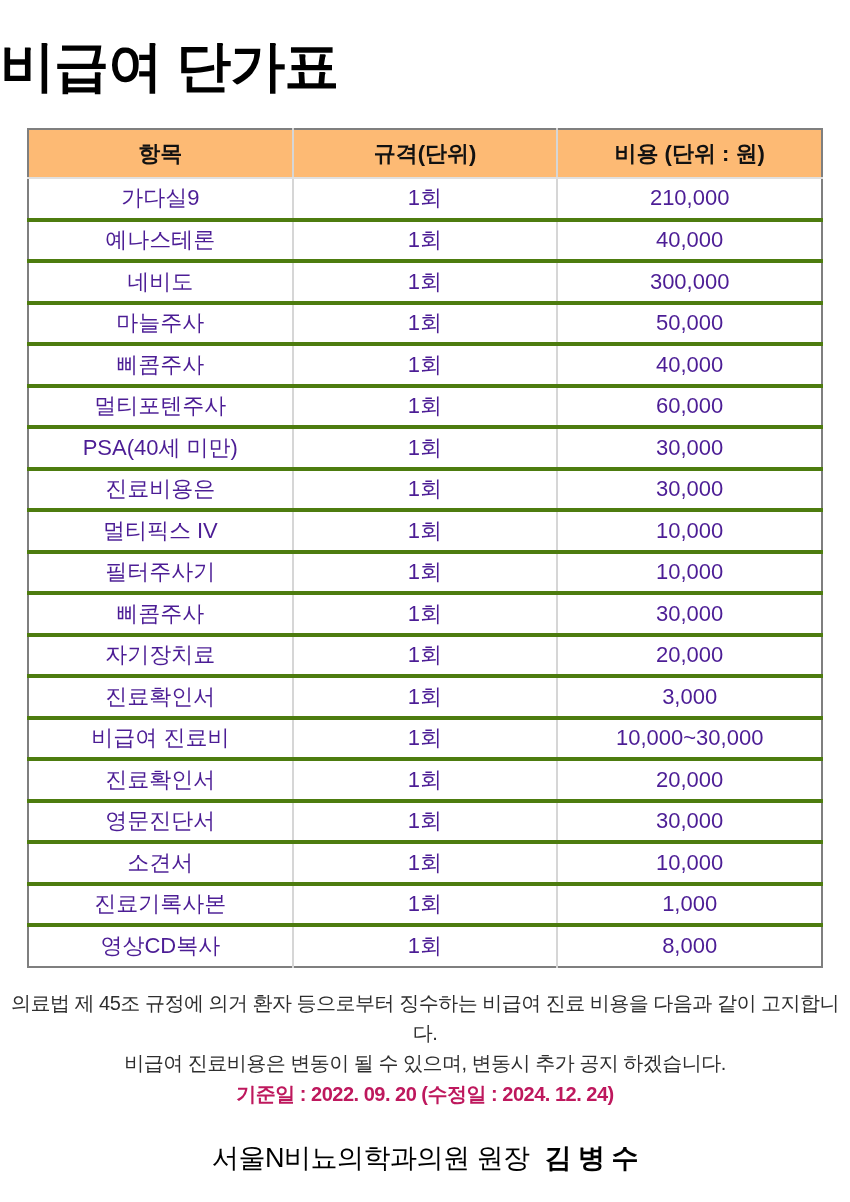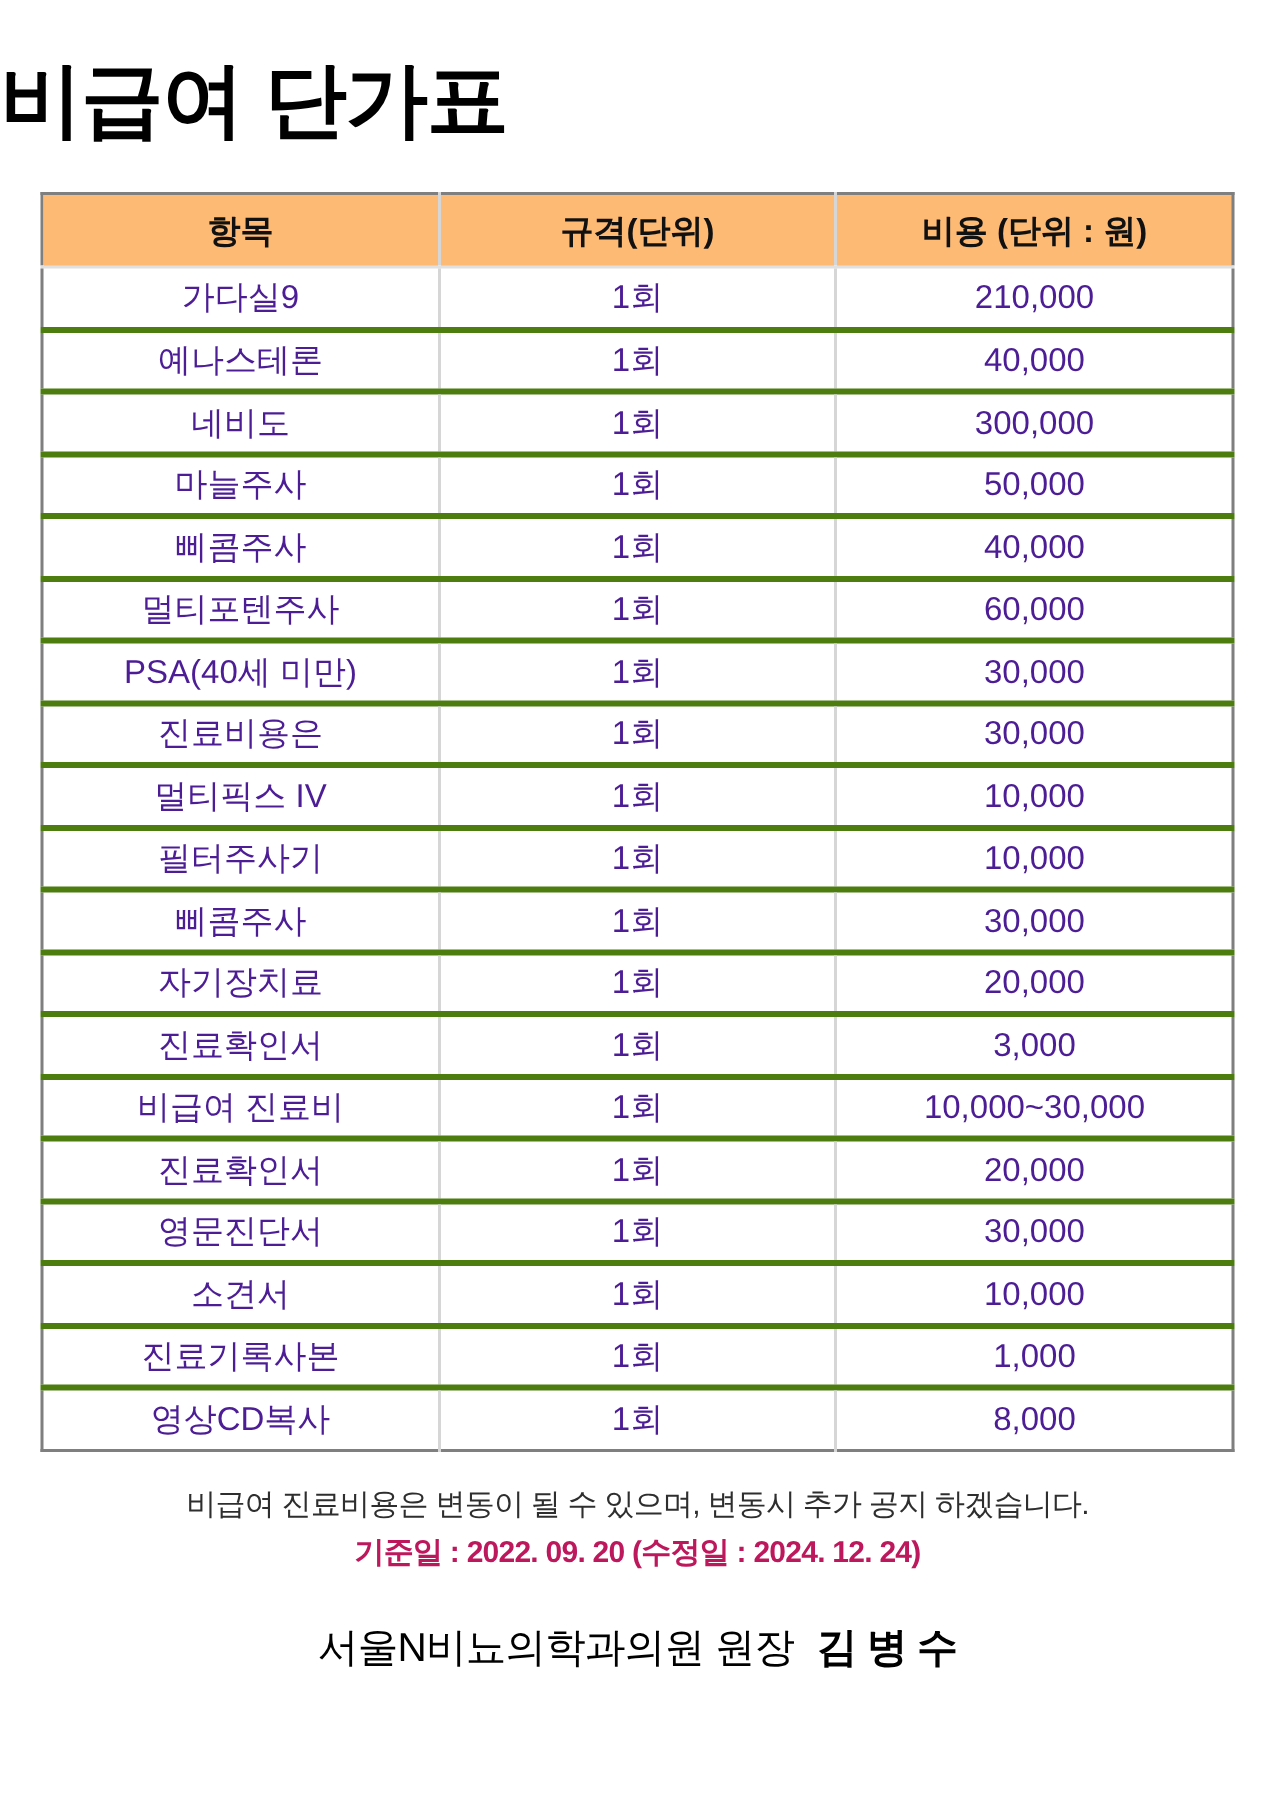--- a/index.html
+++ b/index.html
@@ -191,20 +191,21 @@
         </tr>
         <tr class="data-row">
           <td>영상CD복사</td>
           <td>1회</td>
           <td>8,000</td>
         </tr>
       </tbody>
   </table>
 
   <div class="footer">
+    <div class="notice-line">의료법 제 45조 규정에 의거 환자 등으로부터 징수하는 비급여 진료 비용을 다음과 같이 고지합니다.</div>
     <div class="notice-line">비급여 진료비용은 변동이 될 수 있으며, 변동시 추가 공지 하겠습니다.</div>
     <div class="date-line">기준일 : 2022. 09. 20 (수정일 : 2024. 12. 24)</div>
     <div class="signature-line">
       <span class="sig-prefix">서울N비뇨의학과의원 원장</span>
       <span class="sig-name">김 병 수</span>
     </div>
   </div>
 
 </div>
 

